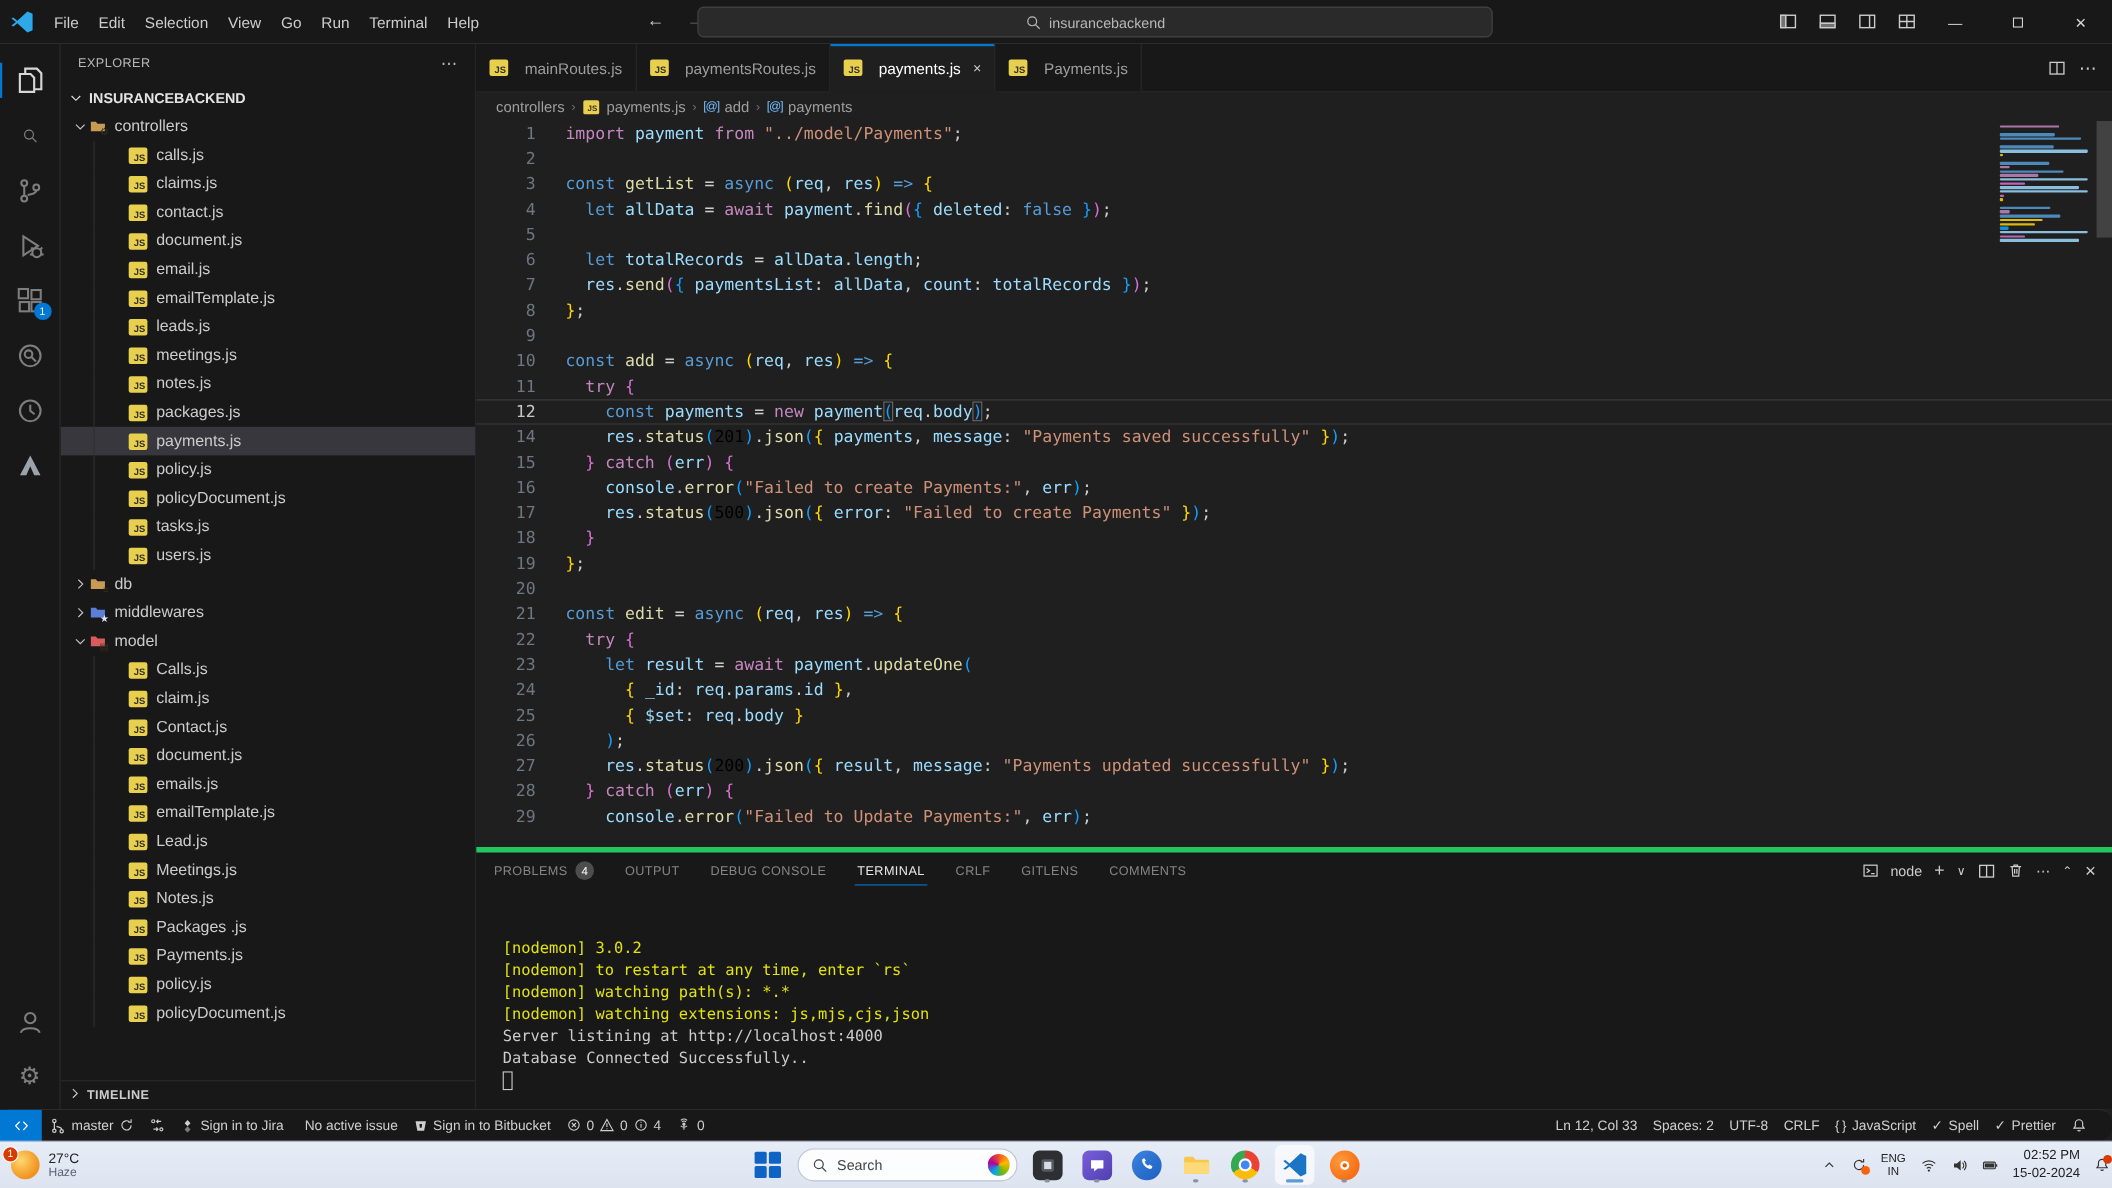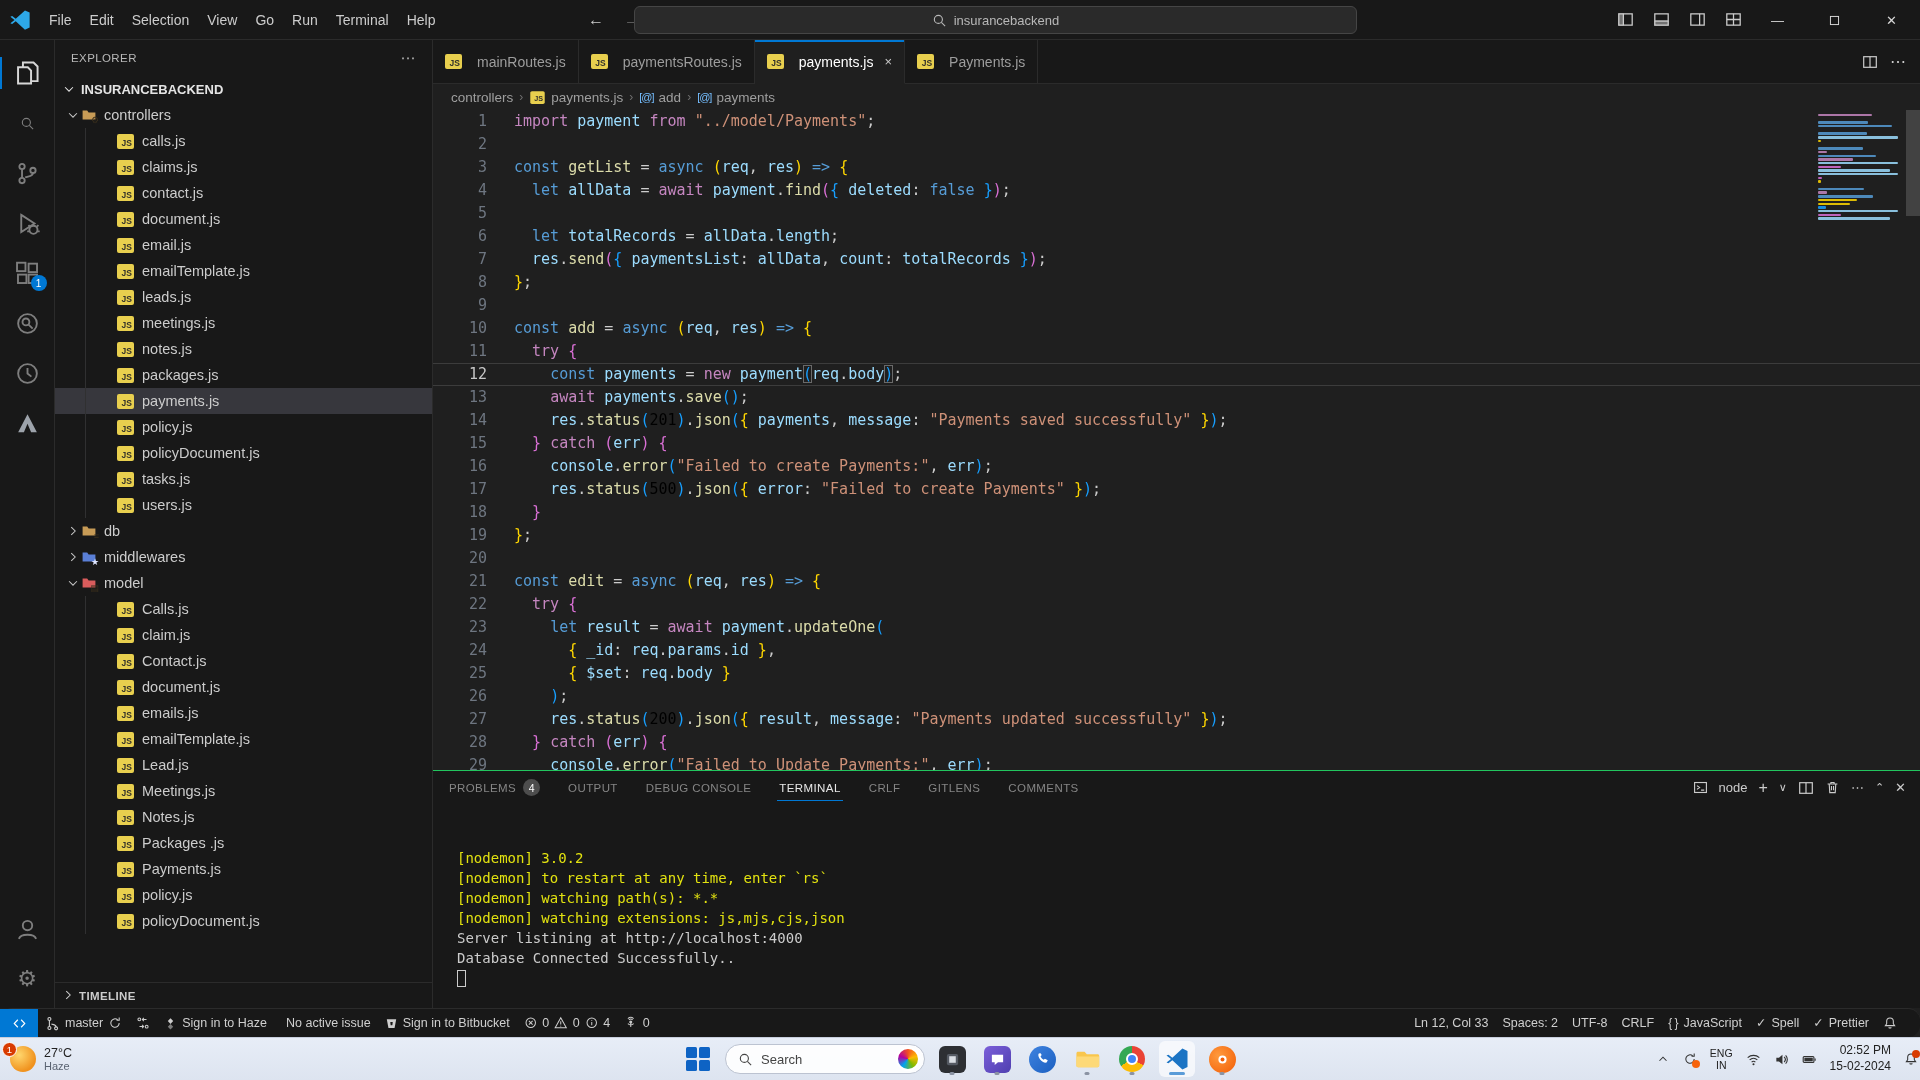--- a/index.html
+++ b/index.html
@@ -65,21 +65,21 @@
   .code-line.cur{box-shadow:inset 0 1px 0 #3c3c3c,inset 0 -1px 0 #3c3c3c;}
   .code-line.cur .gut{color:#c6c6c6;}
   .tok-kw{color:#C586C0}.tok-st{color:#569CD6}.tok-fn{color:#DCDCAA}.tok-v{color:#9CDCFE}.tok-s{color:#CE9178}
   .tok-b1{color:#FFD700}.tok-b2{color:#DA70D6}.tok-b3{color:#179FFF}.tok-t{color:#CCCCCC}
   .tok-b3m{color:#179FFF;outline:1px solid #6a6a6a;outline-offset:-1px;}
   #minimap{position:absolute;top:4px;right:16px;width:86px;display:flex;flex-direction:column;gap:1.3px;}
   #minimap .mbar{height:2.4px;border-radius:1px;opacity:.85;}
   #vscroll{position:absolute;top:0;right:0;width:14px;height:106px;background:rgba(121,121,121,.40);}
 
   
-  #panel{height:238px;background:#181818;border-top:1px solid #22c55e;display:flex;flex-direction:column;}
+  #panel{height:238px;background:#181818;border-top:5px solid #22c55e;display:flex;flex-direction:column;}
   #panel-header{height:33px;display:flex;align-items:center;padding:0 14px;}
   .ptab{font-size:11.5px;letter-spacing:.4px;color:#858585;padding:0 2px;margin-right:24px;height:33px;display:flex;align-items:center;gap:7px;position:relative;cursor:pointer;}
   .ptab.active{color:#e7e7e7;}
   .ptab.active::after{content:'';position:absolute;left:0;right:0;bottom:3px;height:1.5px;background:#0078d4;}
   .pbadge{background:#4d4d4d;color:#fff;border-radius:9px;min-width:17px;height:17px;font-size:10.5px;display:flex;align-items:center;justify-content:center;letter-spacing:0;}
   #panel-actions{margin-left:auto;display:flex;align-items:center;gap:11px;color:#cccccc;font-size:13px;}
   #terminal{flex:1;padding:44px 0 0 24px;font-family:"DejaVu Sans Mono",monospace;font-size:14px;overflow:hidden;}
   .tline{height:20px;line-height:20px;white-space:pre;}
   .tl-yl{color:#e2e210;} .tl-gr{color:#23d18b;} .tl-df{color:#cccccc;}
   .tcursor{display:inline-block;width:9px;height:17px;outline:1px solid #cccccc;outline-offset:-1px;margin-top:2px;}
@@ -532,21 +532,20 @@
           <div class="code-line"><span class="gut">3</span><span><span class="tok-st">const</span><span class="tok-t"> </span><span class="tok-fn">getList</span><span class="tok-t"> = </span><span class="tok-st">async</span><span class="tok-t"> </span><span class="tok-b1">(</span><span class="tok-v">req</span><span class="tok-t">, </span><span class="tok-v">res</span><span class="tok-b1">)</span><span class="tok-t"> </span><span class="tok-st">=&gt;</span><span class="tok-t"> </span><span class="tok-b1">{</span></span></div>
           <div class="code-line"><span class="gut">4</span><span><span class="tok-t">  </span><span class="tok-st">let</span><span class="tok-t"> </span><span class="tok-v">allData</span><span class="tok-t"> = </span><span class="tok-kw">await</span><span class="tok-t"> </span><span class="tok-v">payment</span><span class="tok-t">.</span><span class="tok-fn">find</span><span class="tok-b2">(</span><span class="tok-b3">{</span><span class="tok-t"> </span><span class="tok-v">deleted</span><span class="tok-t">: </span><span class="tok-st">false</span><span class="tok-t"> </span><span class="tok-b3">}</span><span class="tok-b2">)</span><span class="tok-t">;</span></span></div>
           <div class="code-line"><span class="gut">5</span><span></span></div>
           <div class="code-line"><span class="gut">6</span><span><span class="tok-t">  </span><span class="tok-st">let</span><span class="tok-t"> </span><span class="tok-v">totalRecords</span><span class="tok-t"> = </span><span class="tok-v">allData</span><span class="tok-t">.</span><span class="tok-v">length</span><span class="tok-t">;</span></span></div>
           <div class="code-line"><span class="gut">7</span><span><span class="tok-t">  </span><span class="tok-v">res</span><span class="tok-t">.</span><span class="tok-fn">send</span><span class="tok-b2">(</span><span class="tok-b3">{</span><span class="tok-t"> </span><span class="tok-v">paymentsList</span><span class="tok-t">: </span><span class="tok-v">allData</span><span class="tok-t">, </span><span class="tok-v">count</span><span class="tok-t">: </span><span class="tok-v">totalRecords</span><span class="tok-t"> </span><span class="tok-b3">}</span><span class="tok-b2">)</span><span class="tok-t">;</span></span></div>
           <div class="code-line"><span class="gut">8</span><span><span class="tok-b1">}</span><span class="tok-t">;</span></span></div>
           <div class="code-line"><span class="gut">9</span><span></span></div>
           <div class="code-line"><span class="gut">10</span><span><span class="tok-st">const</span><span class="tok-t"> </span><span class="tok-fn">add</span><span class="tok-t"> = </span><span class="tok-st">async</span><span class="tok-t"> </span><span class="tok-b1">(</span><span class="tok-v">req</span><span class="tok-t">, </span><span class="tok-v">res</span><span class="tok-b1">)</span><span class="tok-t"> </span><span class="tok-st">=&gt;</span><span class="tok-t"> </span><span class="tok-b1">{</span></span></div>
           <div class="code-line"><span class="gut">11</span><span><span class="tok-t">  </span><span class="tok-kw">try</span><span class="tok-t"> </span><span class="tok-b2">{</span></span></div>
           <div class="code-line cur"><span class="gut">12</span><span><span class="tok-t">    </span><span class="tok-st">const</span><span class="tok-t"> </span><span class="tok-v">payments</span><span class="tok-t"> = </span><span class="tok-kw">new</span><span class="tok-t"> </span><span class="tok-v">payment</span><span class="tok-b3m">(</span><span class="tok-v">req</span><span class="tok-t">.</span><span class="tok-v">body</span><span class="tok-b3m">)</span><span class="tok-t">;</span></span></div>
-          <div class="code-line"><span class="gut">13</span><span><span class="tok-t">    </span><span class="tok-kw">await</span><span class="tok-t"> </span><span class="tok-v">payments</span><span class="tok-t">.</span><span class="tok-fn">save</span><span class="tok-b3">(</span><span class="tok-b3">)</span><span class="tok-t">;</span></span></div>
           <div class="code-line"><span class="gut">14</span><span><span class="tok-t">    </span><span class="tok-v">res</span><span class="tok-t">.</span><span class="tok-fn">status</span><span class="tok-b3">(</span><span class="tok-n2">201</span><span class="tok-b3">)</span><span class="tok-t">.</span><span class="tok-fn">json</span><span class="tok-b3">(</span><span class="tok-b1">{</span><span class="tok-t"> </span><span class="tok-v">payments</span><span class="tok-t">, </span><span class="tok-v">message</span><span class="tok-t">: </span><span class="tok-s">"Payments saved successfully"</span><span class="tok-t"> </span><span class="tok-b1">}</span><span class="tok-b3">)</span><span class="tok-t">;</span></span></div>
           <div class="code-line"><span class="gut">15</span><span><span class="tok-t">  </span><span class="tok-b2">}</span><span class="tok-t"> </span><span class="tok-kw">catch</span><span class="tok-t"> </span><span class="tok-b2">(</span><span class="tok-v">err</span><span class="tok-b2">)</span><span class="tok-t"> </span><span class="tok-b2">{</span></span></div>
           <div class="code-line"><span class="gut">16</span><span><span class="tok-t">    </span><span class="tok-v">console</span><span class="tok-t">.</span><span class="tok-fn">error</span><span class="tok-b3">(</span><span class="tok-s">"Failed to create Payments:"</span><span class="tok-t">, </span><span class="tok-v">err</span><span class="tok-b3">)</span><span class="tok-t">;</span></span></div>
           <div class="code-line"><span class="gut">17</span><span><span class="tok-t">    </span><span class="tok-v">res</span><span class="tok-t">.</span><span class="tok-fn">status</span><span class="tok-b3">(</span><span class="tok-n2">500</span><span class="tok-b3">)</span><span class="tok-t">.</span><span class="tok-fn">json</span><span class="tok-b3">(</span><span class="tok-b1">{</span><span class="tok-t"> </span><span class="tok-v">error</span><span class="tok-t">: </span><span class="tok-s">"Failed to create Payments"</span><span class="tok-t"> </span><span class="tok-b1">}</span><span class="tok-b3">)</span><span class="tok-t">;</span></span></div>
           <div class="code-line"><span class="gut">18</span><span><span class="tok-t">  </span><span class="tok-b2">}</span></span></div>
           <div class="code-line"><span class="gut">19</span><span><span class="tok-b1">}</span><span class="tok-t">;</span></span></div>
           <div class="code-line"><span class="gut">20</span><span></span></div>
           <div class="code-line"><span class="gut">21</span><span><span class="tok-st">const</span><span class="tok-t"> </span><span class="tok-fn">edit</span><span class="tok-t"> = </span><span class="tok-st">async</span><span class="tok-t"> </span><span class="tok-b1">(</span><span class="tok-v">req</span><span class="tok-t">, </span><span class="tok-v">res</span><span class="tok-b1">)</span><span class="tok-t"> </span><span class="tok-st">=&gt;</span><span class="tok-t"> </span><span class="tok-b1">{</span></span></div>
           <div class="code-line"><span class="gut">22</span><span><span class="tok-t">  </span><span class="tok-kw">try</span><span class="tok-t"> </span><span class="tok-b2">{</span></span></div>
           <div class="code-line"><span class="gut">23</span><span><span class="tok-t">    </span><span class="tok-st">let</span><span class="tok-t"> </span><span class="tok-v">result</span><span class="tok-t"> = </span><span class="tok-kw">await</span><span class="tok-t"> </span><span class="tok-v">payment</span><span class="tok-t">.</span><span class="tok-fn">updateOne</span><span class="tok-b3">(</span></span></div>
@@ -688,21 +687,21 @@
           </svg>
         </span>
       </span>
       <span class="sb-item">
         <span class="ic">
           <svg width="13" height="13" viewBox="0 0 16 16" fill="none" stroke="currentColor" stroke-width="1.2">
             <path d="M8 1.5 11.3 5 8 8.5 4.7 5z" fill="currentColor" stroke="none"></path>
             <path d="M8 8.5l3.3 3.5L8 15.5 4.7 12z" fill="currentColor" stroke="none" opacity=".55"></path>
           </svg>
         </span>
-        <span>Sign in to Haze</span>
+        <span>Sign in to Jira</span>
       </span>
       <span class="sb-item">
         <span class="ic"></span>
         <span>No active issue</span>
       </span>
       <span class="sb-item">
         <span class="ic">
           <svg width="13" height="13" viewBox="0 0 16 16" fill="none" stroke="currentColor" stroke-width="1.2">
             <path d="M2.2 2.8h11.6L11.8 13.4H4.2z" fill="currentColor" stroke="none"></path>
             <path d="M6.5 6h3l-.5 4h-2z" fill="#181818" stroke="none"></path>

